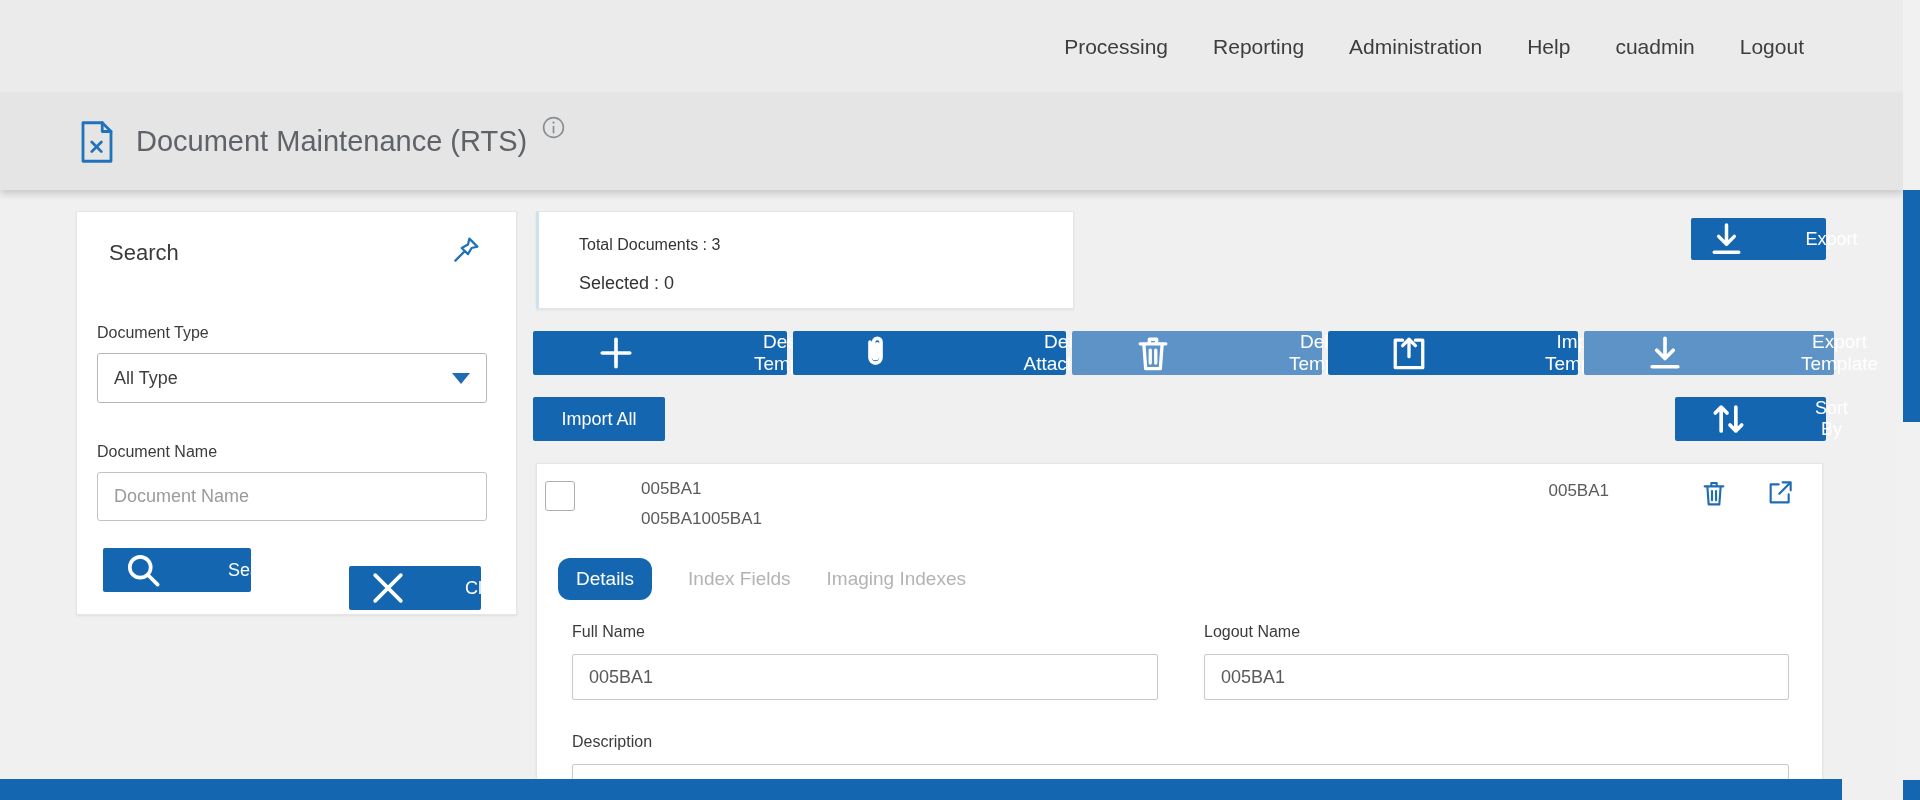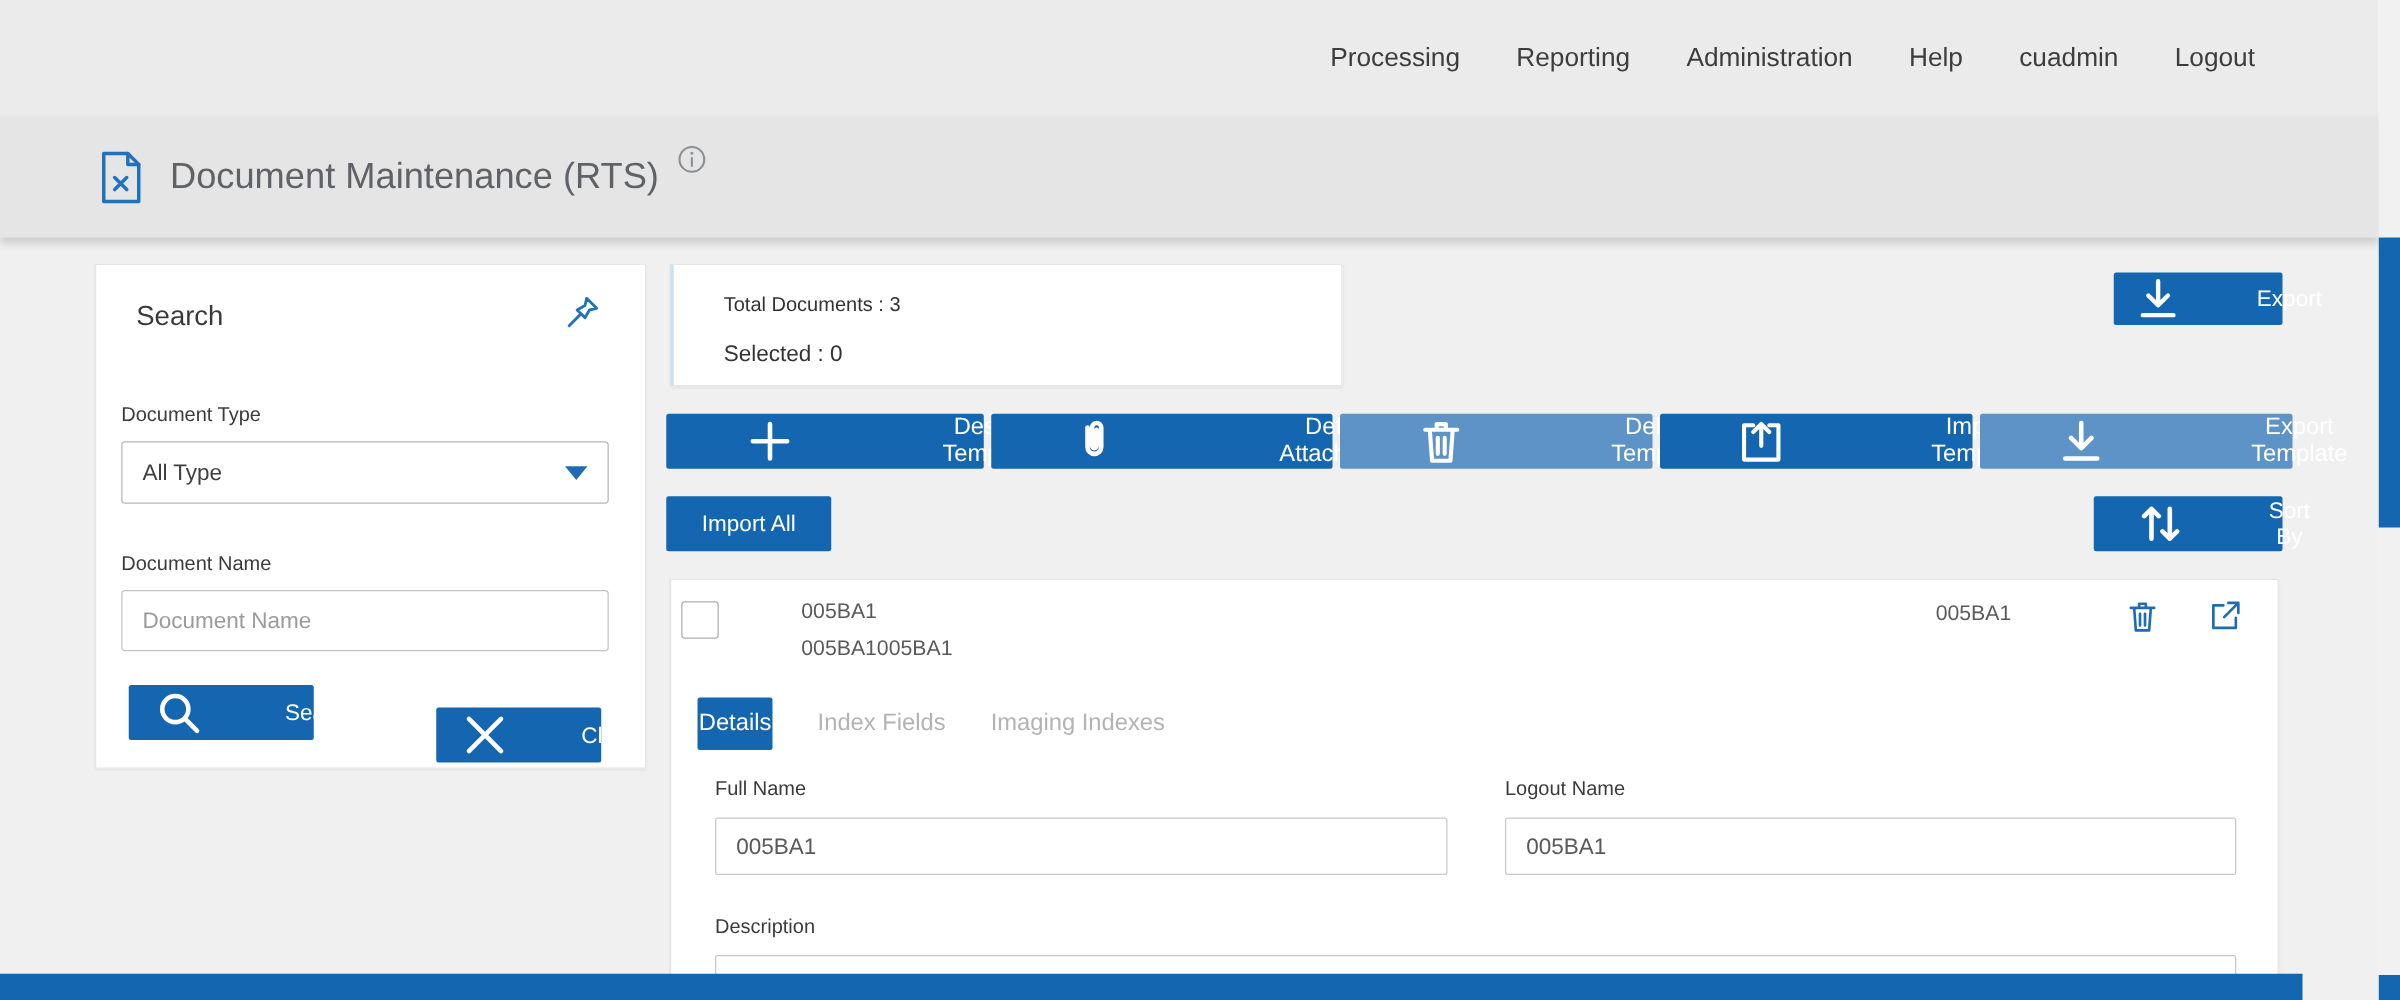--- a/index.html
+++ b/index.html
@@ -69,21 +69,21 @@
   .row-checkbox { position:absolute; left:8px; top:17px; width:30px; height:30px; border:1px solid #adadad;
                   border-radius:3px; background:#fff; cursor:pointer; }
   .doc-name-1 { position:absolute; left:104px; top:15px; font-size:17px; color:#5a5a5a; }
   .doc-name-2 { position:absolute; left:104px; top:45px; font-size:17px; color:#5a5a5a; }
   .doc-code   { position:absolute; right:213px; top:17px; font-size:17px; color:#5a5a5a; }
   .row-icon { position:absolute; top:13px; width:32px; height:32px; color:#1f6cb5; cursor:pointer; }
   .trash-pos { right:92px; }
   .open-pos { right:26px; }
   .tabs { position:absolute; left:21px; top:94px; height:42px; display:flex; align-items:center; gap:36px; }
   .tab { font-size:19px; color:#b3b3b3; cursor:pointer; height:42px; display:flex; align-items:center; }
-  .tab.active { background:#1566b0; color:#fff; padding:0 1px; border-radius:2px; }
+  .tab.active { background:#1566b0; color:#fff; padding:0 18px; border-radius:12px; }
   .form-label { position:absolute; font-size:16px; color:#3b3b3b; }
   .lbl-full  { left:35px; top:159px; }
   .lbl-short { left:667px; top:159px; }
   .lbl-desc  { left:35px; top:269px; }
   .form-input { position:absolute; height:46px; border:1px solid #c9c9c9; border-radius:2px;
                 padding:0 16px; font-size:18px; color:#5a5a5a; font-family:inherit; }
   .inp-full  { left:35px; top:190px; width:586px; }
   .inp-short { left:667px; top:190px; width:585px; }
   .inp-desc  { position:absolute; left:35px; top:300px; width:1217px; height:90px; border:1px solid #c9c9c9;
                border-radius:2px; padding:10px 16px; font-size:18px; color:#5a5a5a; font-family:inherit; resize:none; }

